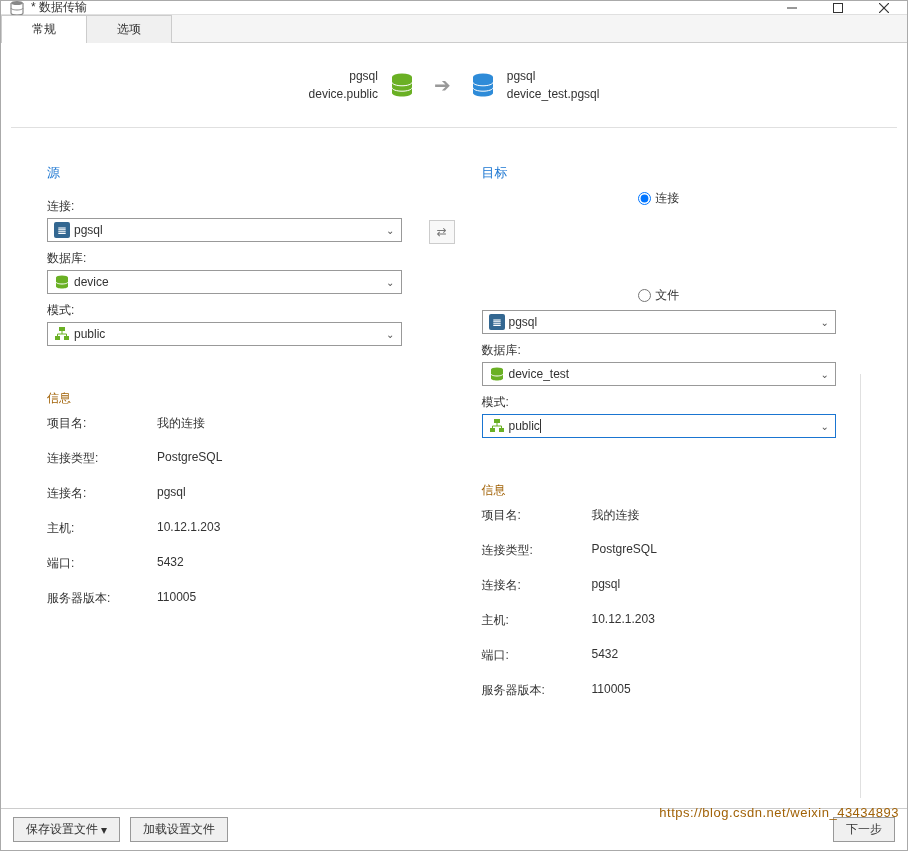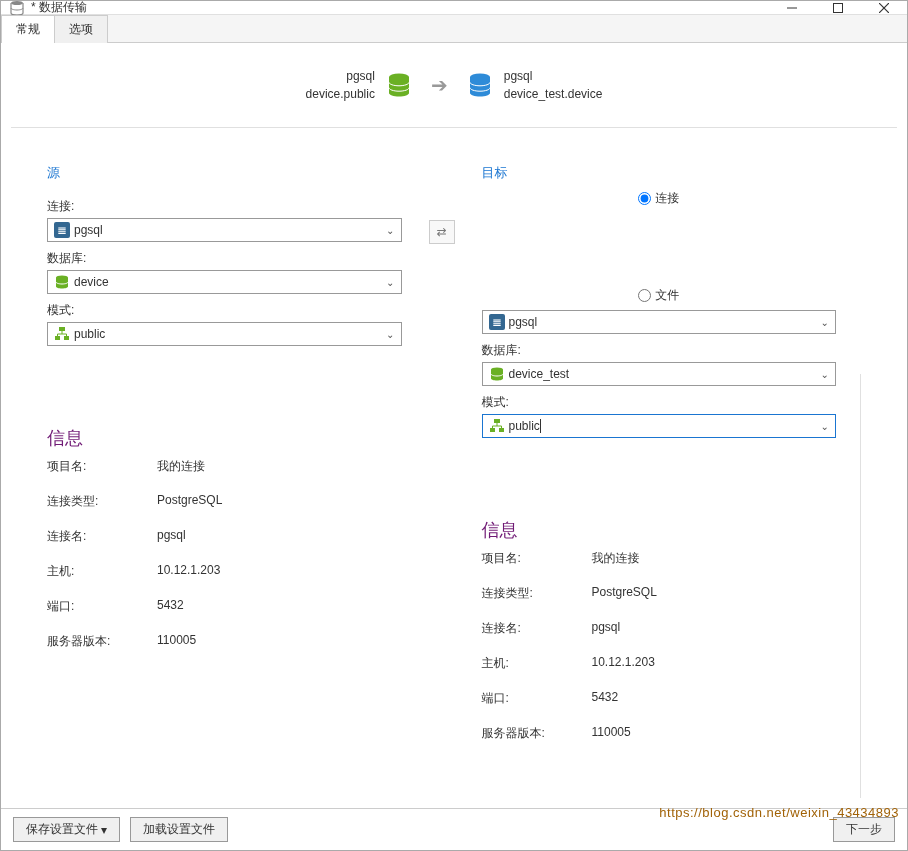--- a/index.html
+++ b/index.html
@@ -3,21 +3,21 @@
 <meta charset="utf-8">
 <style>
 * { box-sizing: border-box; margin: 0; padding: 0; font-family: "Microsoft YaHei", "Segoe UI", sans-serif; }
 body { background: #fff; font-size: 12px; color: #333; }
 .window { width: 908px; height: 851px; border: 1px solid #aaa; display: flex; flex-direction: column; background: #fff; position: relative; }
 .titlebar { height: 14px; display: flex; align-items: center; background: #fff; border-bottom: 1px solid #e0e0e0; }
 .titlebar .title { display: flex; align-items: center; gap: 6px; padding-left: 8px; flex: 1; font-size: 12px; color: #333; }
 .titlebar .controls { display: flex; }
 .titlebar .ctrl { width: 46px; height: 30px; display: flex; align-items: center; justify-content: center; }
 .tabs { display: flex; border-bottom: 1px solid #ccc; background: #f5f5f5; }
-.tab { padding: 5px 14px; font-size: 12px; border: 1px solid #ccc; border-bottom: none; background: #f0f0f0; margin-bottom: -1px; cursor: pointer; }
+.tab { padding: 5px 30px; font-size: 12px; border: 1px solid #ccc; border-bottom: none; background: #f0f0f0; margin-bottom: -1px; cursor: pointer; }
 .tab.active { background: #fff; }
 .tab + .tab { border-left: none; }
 .summary { display: flex; align-items: center; justify-content: center; gap: 18px; padding: 24px 0; border-bottom: 1px solid #e0e0e0; margin: 0 10px; }
 .summary .side { display: flex; align-items: center; gap: 10px; }
 .summary .txt { text-align: right; line-height: 1.5; font-size: 12px; }
 .summary .txt.right { text-align: left; }
 .db-icon { width: 28px; height: 28px; }
 .arrow { color: #999; font-size: 20px; }
 .body { flex: 1; display: flex; padding: 36px 46px 10px 46px; gap: 24px; overflow: hidden; }
 .col { flex: 1; display: flex; flex-direction: column; }
@@ -30,21 +30,21 @@
 .combo { position: relative; border: 1px solid #999; height: 24px; display: flex; align-items: center; padding: 0 22px 0 6px; background: #fff; cursor: pointer; }
 .combo.active { border: 1px solid #1a75d1; }
 .combo .ico { width: 16px; height: 16px; margin-right: 4px; flex-shrink: 0; }
 .combo .val { font-size: 12px; }
 .combo .chev { position: absolute; right: 6px; top: 50%; transform: translateY(-50%); color: #555; font-size: 10px; }
 .combo.active .val { position: relative; }
 .combo.active .val::after { content:""; position:absolute; right:-1px; top:0; bottom:0; border-right:1px solid #333; }
 .swap { width: 32px; display:flex; align-items:flex-start; justify-content:center; padding-top: 56px; }
 .swap-btn { width: 26px; height: 24px; border: 1px solid #ccc; background: #f8f8f8; display:flex; align-items:center; justify-content:center; color:#777; cursor:pointer; font-size:12px; }
 .info-block { margin-top: 44px; }
-.info-title { color: #701a75; font-size: 18px; margin-bottom: 8px; margin-top: 36px; }
+.info-title { color: #a16207; font-size: 12px; margin-bottom: 8px; }
 .info-grid { display: grid; grid-template-columns: 110px 1fr; row-gap: 18px; font-size: 12px; }
 .footer { border-top: 1px solid #ccc; padding: 8px 12px; display: flex; align-items: center; gap: 10px; }
 .btn { border: 1px solid #999; background: #f0f0f0; padding: 3px 12px; font-size: 12px; cursor: pointer; display: inline-flex; align-items: center; gap: 3px; }
 .footer .spacer { flex: 1; }
 .watermark { position: absolute; right: 8px; bottom: 30px; color: #a16207; font-size: 13px; pointer-events: none; letter-spacing: .5px; }
 </style>
 </head>
 <body>
 
 <div class="window">
@@ -96,21 +96,21 @@
     </div>
     <div class="arrow">➔</div>
     <div class="side">
       <svg class="db-icon" viewBox="0 0 28 28">
           <ellipse cx="14" cy="6" rx="10" ry="3.5" fill="#2e8bd8"></ellipse>
           <path d="M4 6v16c0 1.9 4.5 3.5 10 3.5s10-1.6 10-3.5V6" fill="#2e8bd8"></path>
           <path d="M4 11.3c0 1.9 4.5 3.5 10 3.5s10-1.6 10-3.5M4 16.7c0 1.9 4.5 3.5 10 3.5s10-1.6 10-3.5" fill="none" stroke="#fff" stroke-width="1"></path>
         </svg>
       <div class="txt right">
         <div>pgsql</div>
-        <div>device_test.device</div>
+        <div>device_test.pgsql</div>
       </div>
     </div>
   </div>
 
   <div class="body">
 
     <div class="col">
       <div class="section-title">源</div>
       <div class="field-label">连接:</div>
       <div class="combo">

